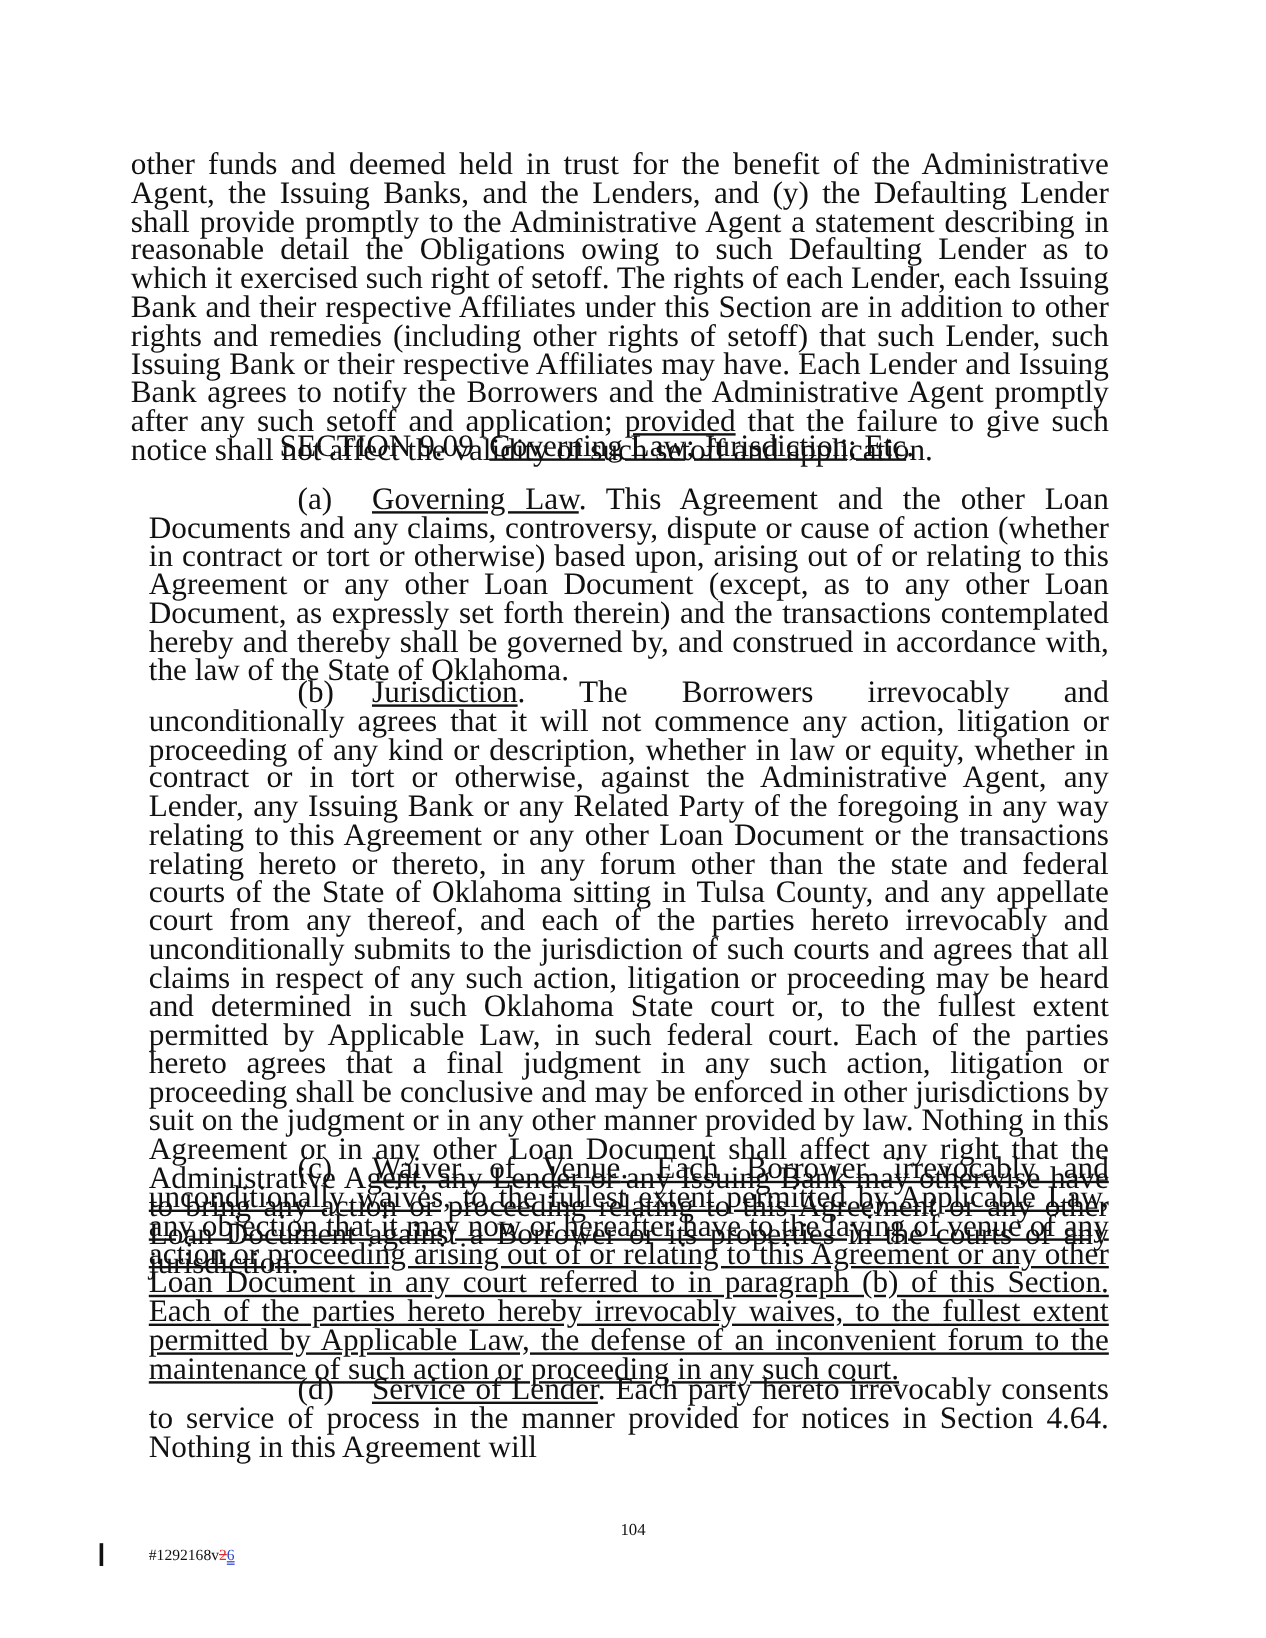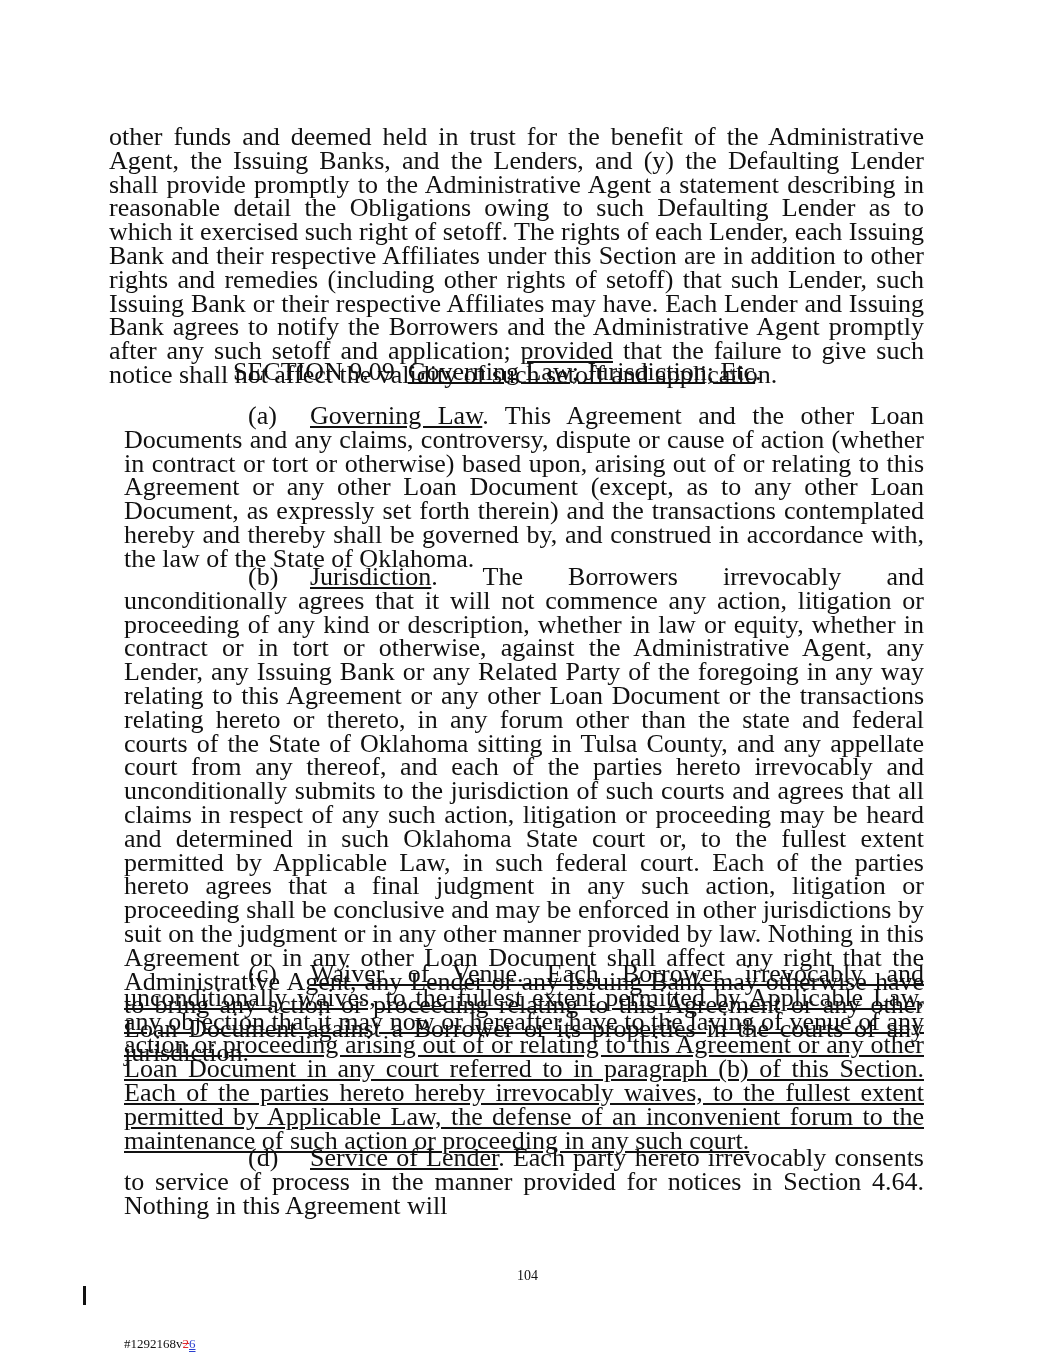--- a/index.html
+++ b/index.html
@@ -67,21 +67,20 @@
       height: 19px;
       background: #111111;
     }
     .doc-id {
       position: absolute;
       left: 124px;
       top: 1288px;
       font-size: 13px;
       line-height: 16px;
       white-space: nowrap;
-      margin-top: 48px;
     }
     .rev-del {
       color: #e0282a;
       text-decoration: line-through;
     }
     .rev-ins {
       color: #2a3fd0;
       text-decoration: underline double;
     }
   </style>

